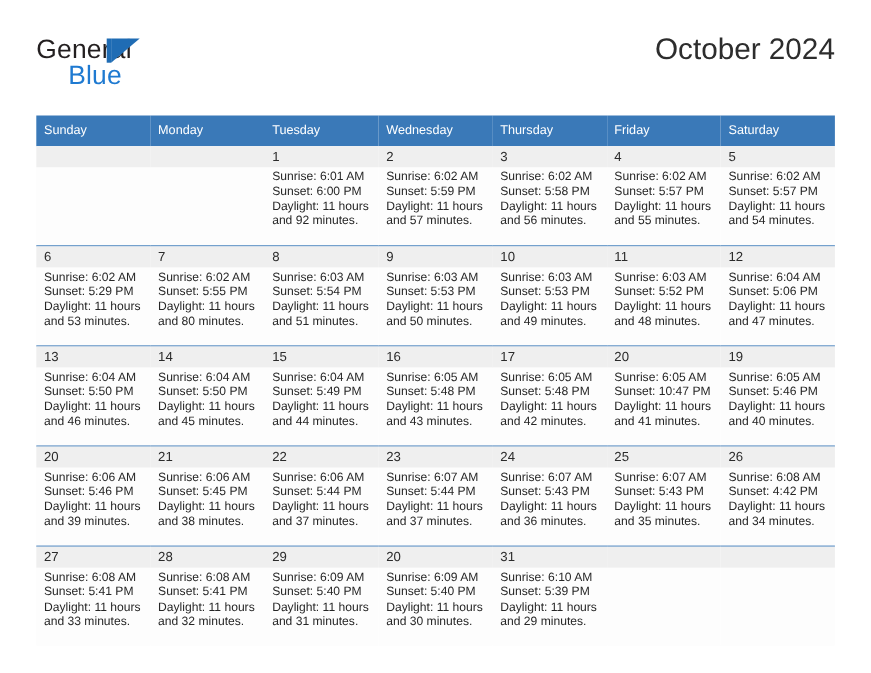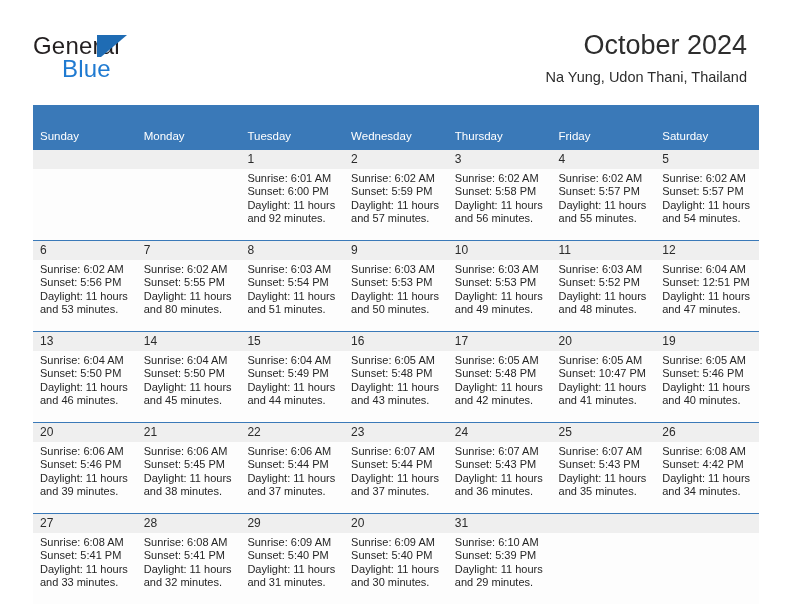--- a/index.html
+++ b/index.html
@@ -76,21 +76,21 @@
     left: 29px;
     top: 23px;
     font-size: 24px;
     color: #1f7ad1;
     letter-spacing: 0.2px;
     font-family: "Liberation Sans", sans-serif;
   }
 
   .title-block {
     position: absolute;
-    right: 12px;
+    right: 0;
     top: 0;
     text-align: right;
   }
   .month-title {
     font-size: 27px;
     color: #2d2d2d;
     font-weight: normal;
     line-height: 34px;
     white-space: nowrap;
   }
@@ -111,21 +111,21 @@
     border-collapse: collapse;
     table-layout: fixed;
   }
 
   .calendar th {
     background: #3a79b8;
     color: #ffffff;
     font-size: 11.5px;
     font-weight: normal;
     text-align: left;
-    padding: 22px 0 5px 7px;
+    padding: 5px 0 5px 7px;
     height: 18px;
     vertical-align: middle;
     border: none;
   }
 
   .calendar td {
     vertical-align: top;
     padding: 0;
     border: none;
     height: 90px;
@@ -174,21 +174,20 @@
       <span class="logo-general">General</span>
       <span class="logo-mark">
         <span class="bar"></span>
         <span class="tri"></span>
       </span>
       <span class="logo-blue">Blue</span>
     </div>
 
     <div class="title-block">
       <div class="month-title">October 2024</div>
-      <div class="location">Na Yung, Udon Thani, Thailand</div>
     </div>
 
   </div>
 
   <table class="calendar">
     <thead>
       <tr id="weekday-header-row">
           <th>Sunday</th>
           <th>Monday</th>
           <th>Tuesday</th>
@@ -265,21 +264,21 @@
               </div>
             </div>
           </td>
         </tr>
         <tr class="week-row">
           <td>
             <div class="cell">
               <div class="daynum-band">6</div>
               <div class="details">
                 <div>Sunrise: 6:02 AM</div>
-                <div>Sunset: 5:56 PM</div>
+                <div>Sunset: 5:29 PM</div>
                 <div>Daylight: 11 hours</div>
                 <div>and 53 minutes.</div>
               </div>
             </div>
           </td>
           <td>
             <div class="cell">
               <div class="daynum-band">7</div>
               <div class="details">
                 <div>Sunrise: 6:02 AM</div>
@@ -331,21 +330,21 @@
                 <div>Daylight: 11 hours</div>
                 <div>and 48 minutes.</div>
               </div>
             </div>
           </td>
           <td>
             <div class="cell">
               <div class="daynum-band">12</div>
               <div class="details">
                 <div>Sunrise: 6:04 AM</div>
-                <div>Sunset: 12:51 PM</div>
+                <div>Sunset: 5:06 PM</div>
                 <div>Daylight: 11 hours</div>
                 <div>and 47 minutes.</div>
               </div>
             </div>
           </td>
         </tr>
         <tr class="week-row">
           <td>
             <div class="cell">
               <div class="daynum-band">13</div>

